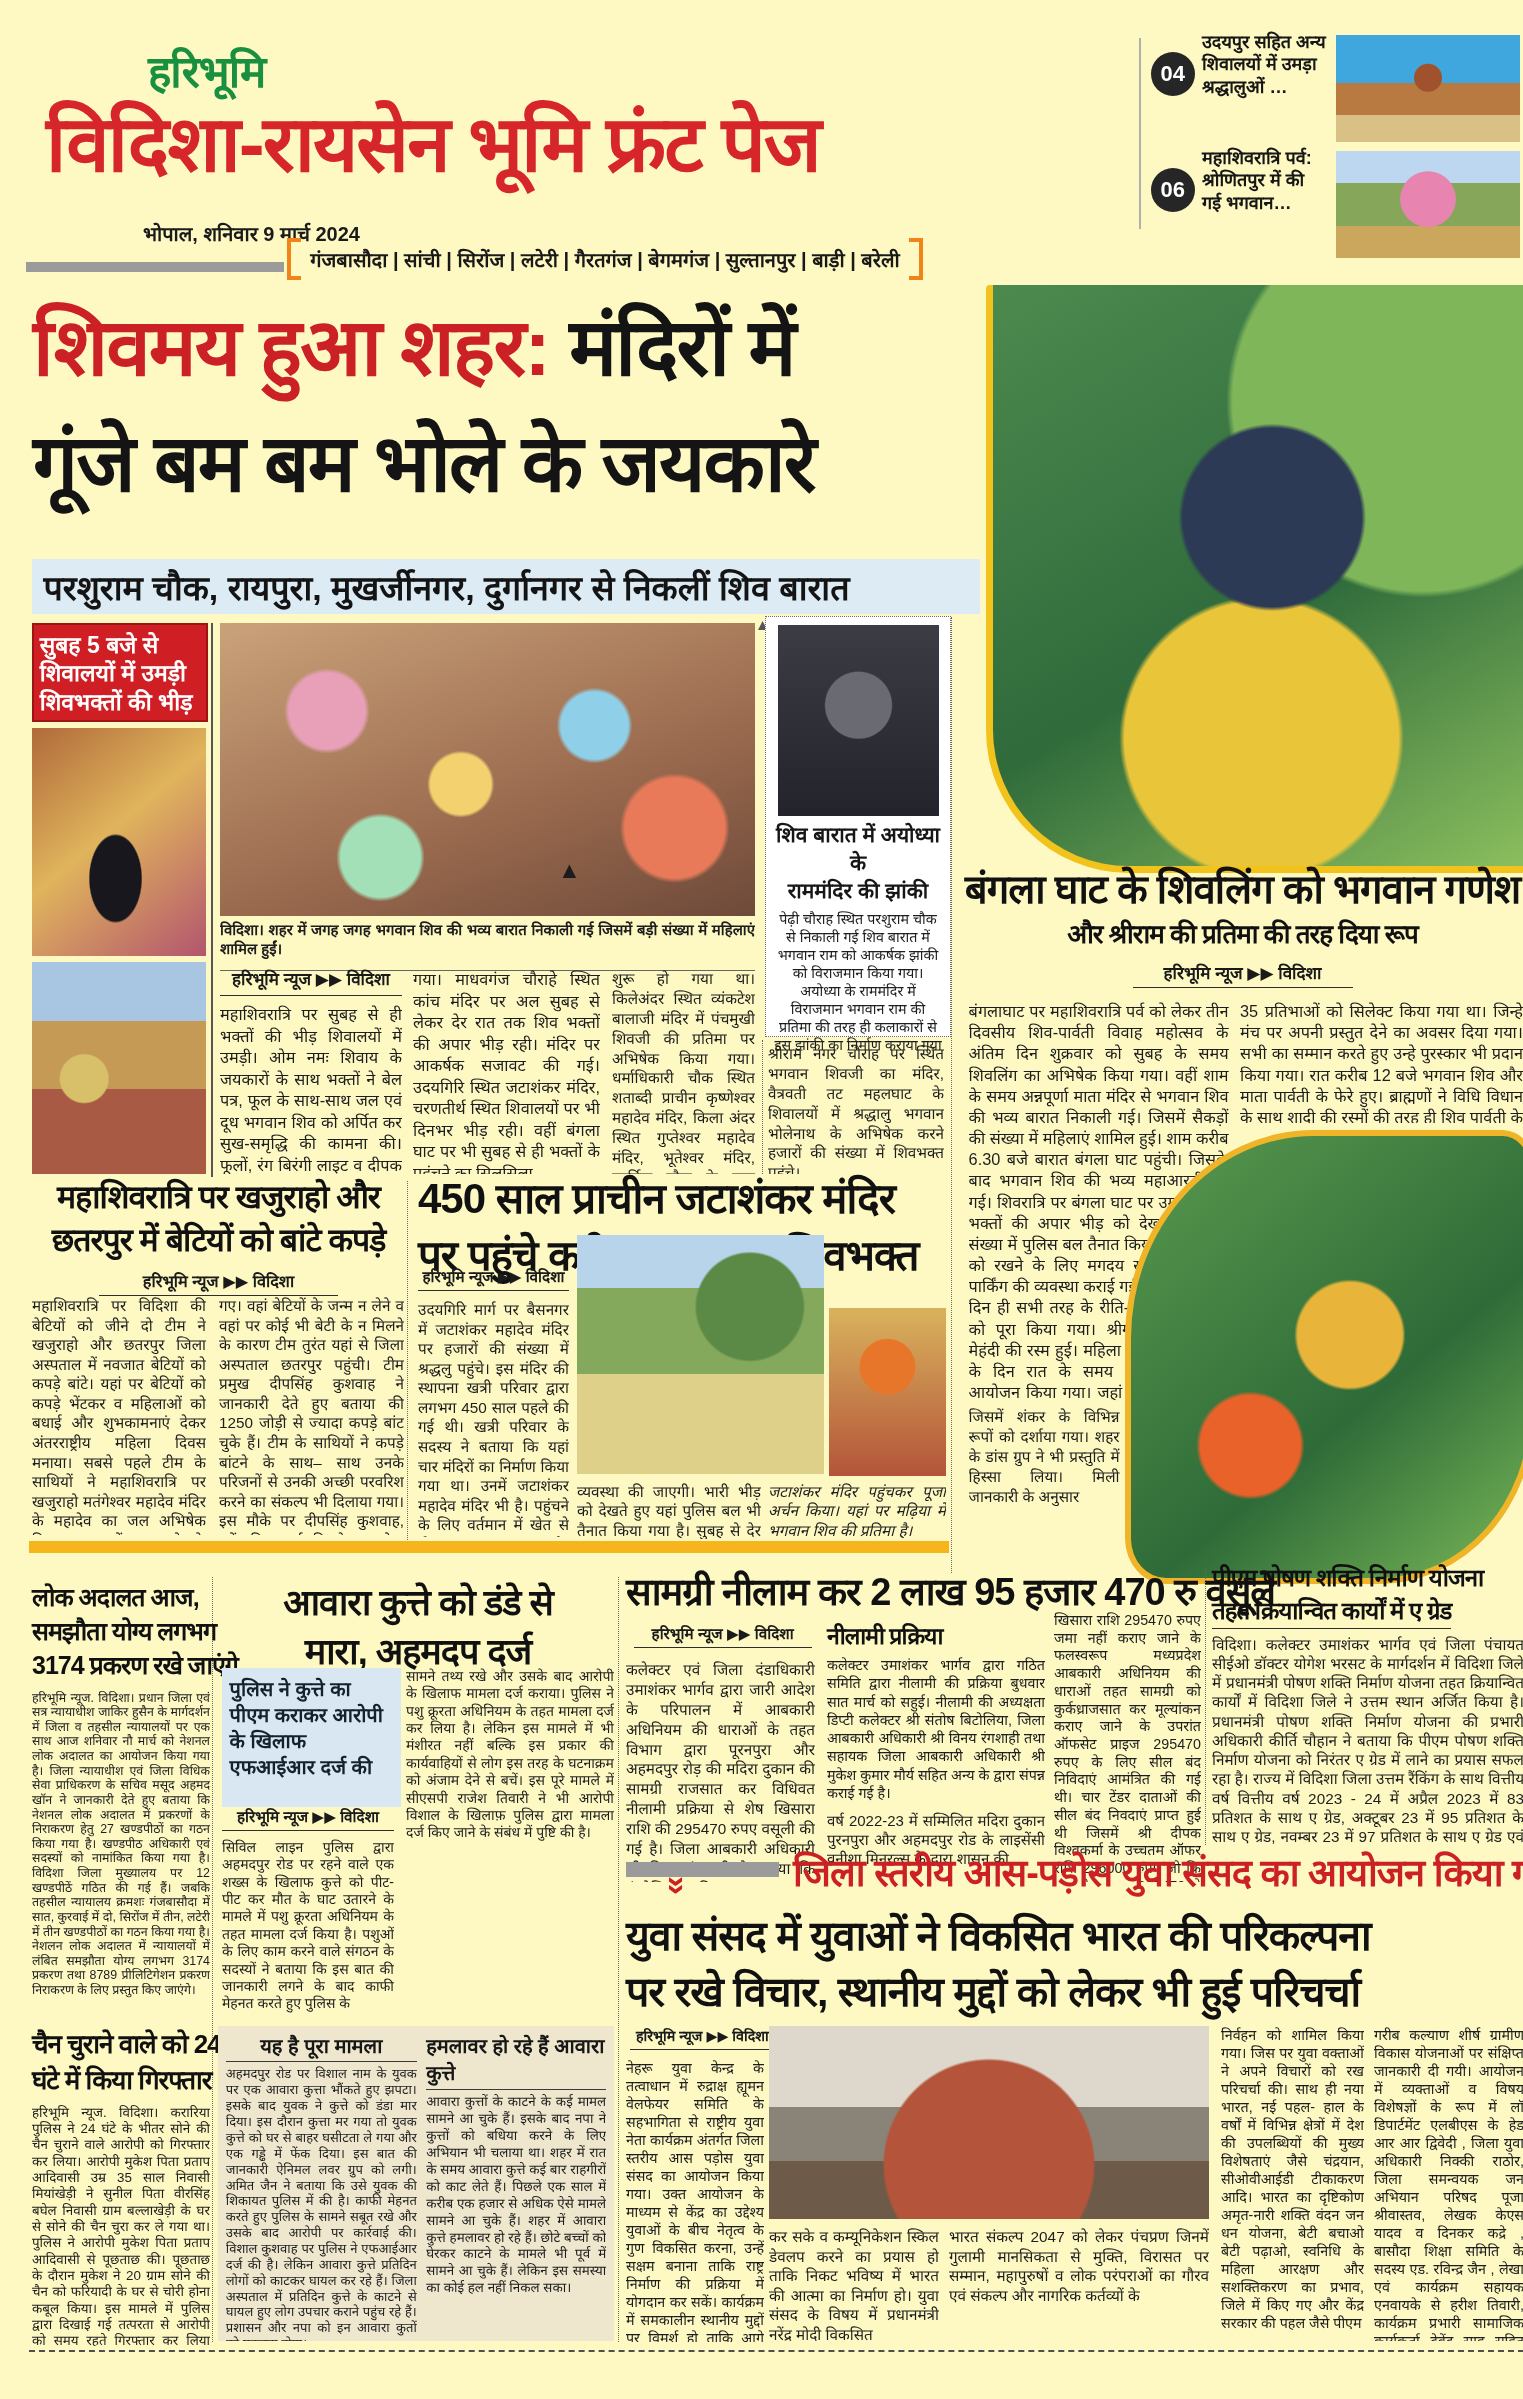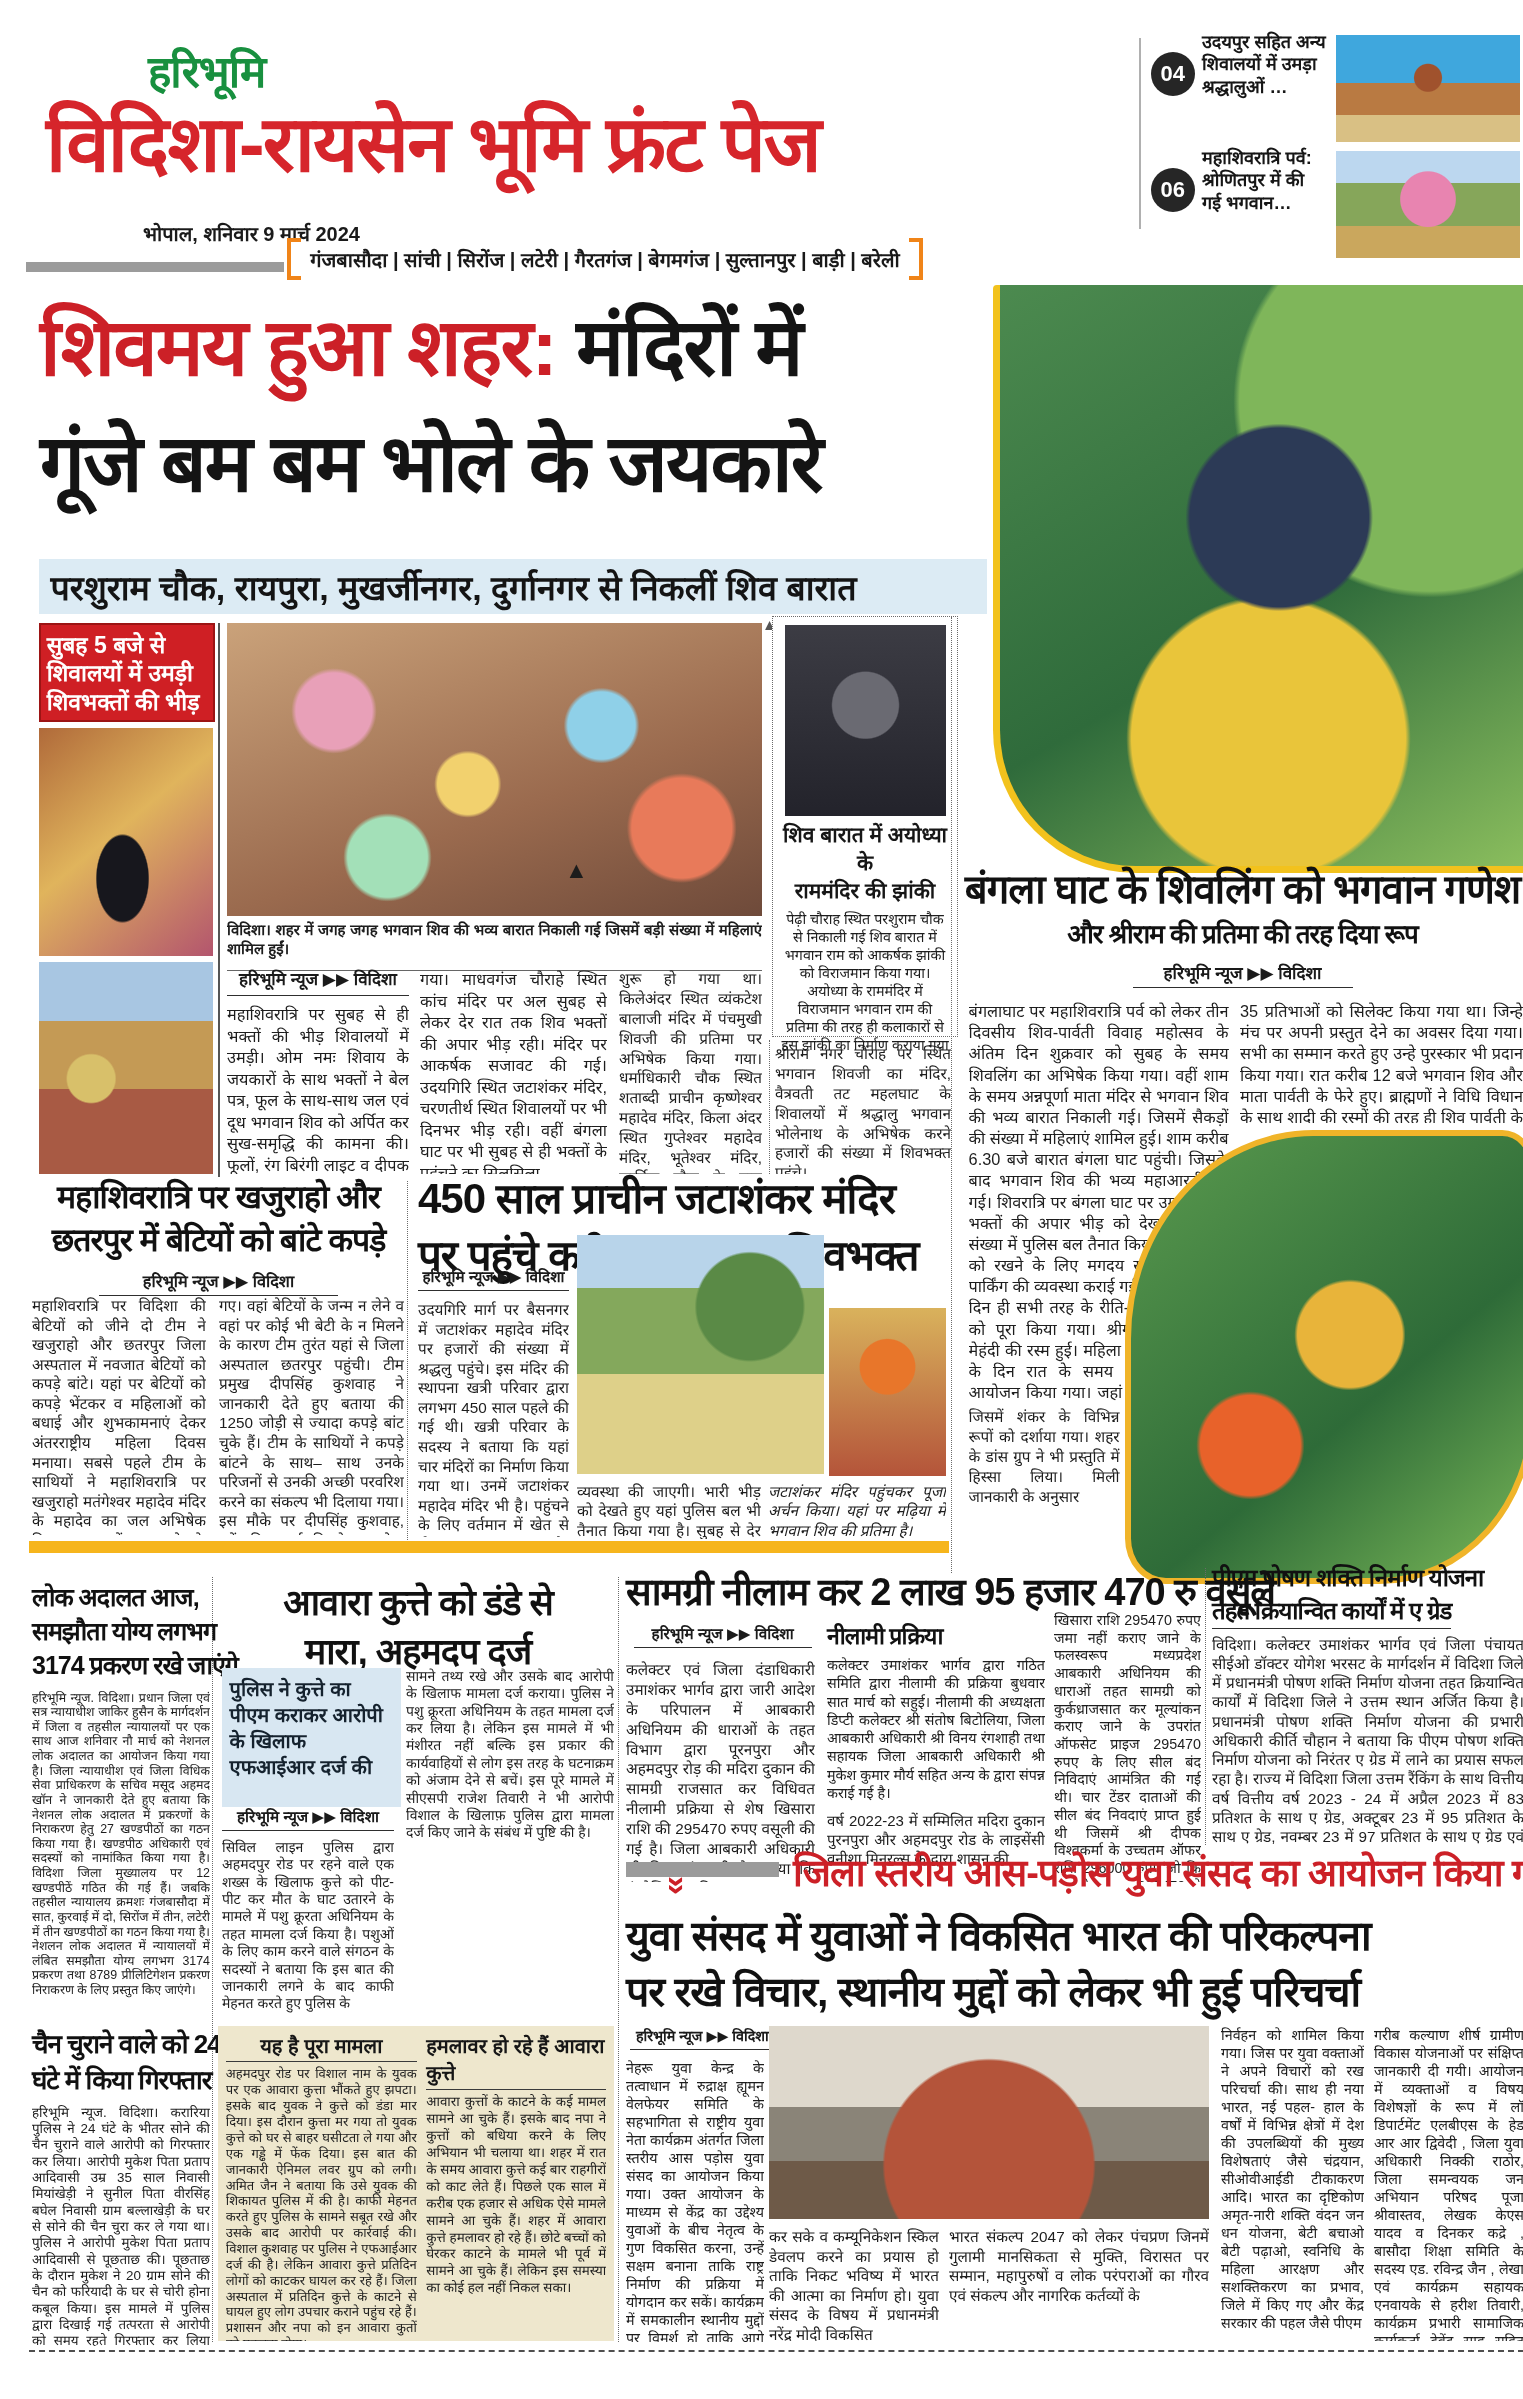--- a/index.html
+++ b/index.html
@@ -1,16 +1,16 @@
 <!DOCTYPE html>
 <html><head>
 <meta charset="utf-8">
 <style>
   html,body{margin:0;padding:0;background:#e9e9e9;font-family:"Liberation Sans","DejaVu Sans",sans-serif;color:#161616;}
-  #page{position:relative;width:1524px;height:2399px;background:#ffffff;margin:0 auto;overflow:hidden;}
+  #page{position:relative;width:1524px;height:2399px;background:#fef9c3;margin:0 auto;overflow:hidden;}
   .abs{position:absolute;}
   .ph{position:absolute;background-color:#8a8a8a;}
   .ph-temple{background:radial-gradient(circle at 50% 40%,#a0522d 0 12%,transparent 13%),linear-gradient(180deg,#3fa7dd 0 45%,#b97a42 45% 75%,#d9c084 75%);}
   .ph-chariot{background:radial-gradient(circle at 50% 45%,#e884b0 0 25%,transparent 26%),linear-gradient(180deg,#bcd7ef 0 30%,#86a65a 30% 70%,#caa75d 70%);}
   .ph-deity{background:radial-gradient(circle at 52% 40%,#2c3a56 0 20%,transparent 21%),radial-gradient(circle at 50% 78%,#e9c53a 0 26%,transparent 27%),radial-gradient(circle at 80% 20%,#7fb65a 0 30%,transparent 31%),linear-gradient(150deg,#4c8a4f,#2f6b3b 55%,#8cbf5e);}
   .ph-shivling{background:radial-gradient(ellipse at 48% 66%,#17171d 0 20%,transparent 21%),linear-gradient(140deg,#b06a3a,#e0b45c 45%,#b3556e);}
   .ph-procession{background:radial-gradient(circle at 30% 55%,#d8c06a 0 14%,transparent 15%),linear-gradient(180deg,#a8c6e2 0 28%,#c49a55 28% 60%,#a85a44 60%);}
   .ph-crowd{background:radial-gradient(circle at 20% 30%,#e8a0b8 0 8%,transparent 9%),radial-gradient(circle at 45% 55%,#f2d16e 0 9%,transparent 10%),radial-gradient(circle at 70% 35%,#8fd0e8 0 8%,transparent 9%),radial-gradient(circle at 85% 70%,#e87a5a 0 10%,transparent 11%),radial-gradient(circle at 30% 80%,#a3e0b8 0 9%,transparent 10%),linear-gradient(160deg,#caa27a,#9a6a4e 60%,#6e4a3a);}
   .ph-ramidol{background:radial-gradient(circle at 50% 42%,#6a6a72 0 24%,transparent 25%),linear-gradient(180deg,#3c3c44,#23232b);}
   .ph-jata{background:radial-gradient(circle at 70% 30%,#5a8a46 0 22%,transparent 23%),linear-gradient(180deg,#b8d4ea 0 22%,#84a85c 22% 58%,#ded089 58%);}
@@ -54,21 +54,21 @@
       <div class="abs" style="left:55px;top:1.9px;width:126px;font-size:18px;font-weight:700;line-height:1.25;color:#161616;">उदयपुर सहित अन्य शिवालयों में उमड़ा श्रद्धालुओं …</div>
       <div class="ph ph-temple" style="left:189px;top:5.7px;width:184px;height:107px;"></div>
     </div>
     <div class="abs" style="left:1147px;top:145px;width:377px;height:117px;">
       <div class="circle" style="position:absolute;left:3.8px;top:23px;width:44px;height:44px;font-size:22px;">06</div>
       <div class="abs" style="left:55px;top:1.9px;width:126px;font-size:18px;font-weight:700;line-height:1.25;color:#161616;">महाशिवरात्रि पर्व: श्रोणितपुर में की गई भगवान…</div>
       <div class="ph ph-chariot" style="left:189px;top:5.7px;width:184px;height:107px;"></div>
     </div>
   </div>
 
-  <div class="abs" style="left:7px;top:283px;width:1456px;height:899px;">
+  <div class="abs" style="left:0;top:283px;width:1456px;height:899px;">
     <div class="abs" style="left:33px;top:5.7px;width:956px;font-size:80px;font-weight:800;letter-spacing:-1.9px;white-space:nowrap;">
       <span class="red">शिवमय हुआ शहर: </span><span style="color:#141414;">मंदिरों में</span>
     </div>
     <div class="abs" style="left:33px;top:122px;width:956px;font-size:80px;font-weight:800;color:#141414;letter-spacing:-1.9px;white-space:nowrap;">गूंजे बम बम भोले के जयकारे</div>
     <div class="abs" style="left:32px;top:276px;width:948px;height:55px;background:#dcebf4;display:flex;align-items:center;">
       <span style="font-size:34px;font-weight:700;color:#141414;padding-left:11.5px;white-space:nowrap;">परशुराम चौक, रायपुरा, मुखर्जीनगर, दुर्गानगर से निकलीं शिव बारात</span>
     </div>
 
     <div class="ph ph-deity" style="left:986px;top:1.9px;width:537px;height:581px;border-left:7.6px solid #f2c21d;border-bottom:7.6px solid #f2c21d;border-radius:3.8px 3.8px 3.8px 143px;"></div>
 

